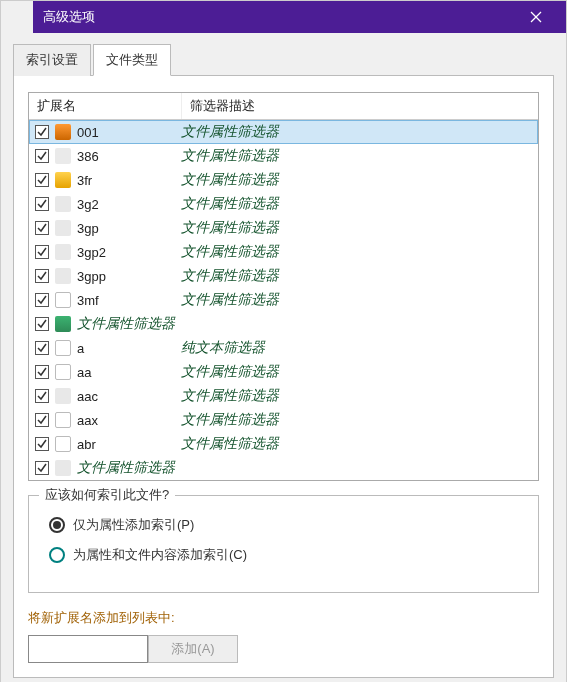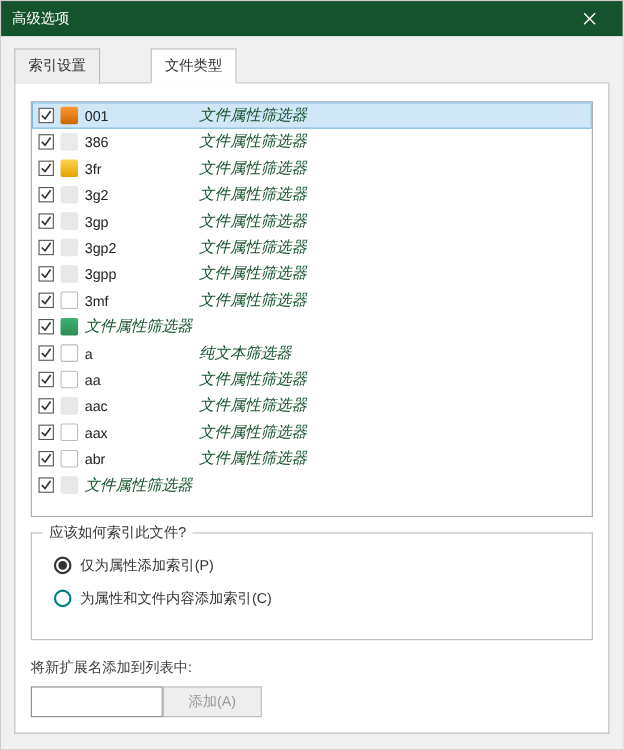--- a/index.html
+++ b/index.html
@@ -1,23 +1,23 @@
 <!DOCTYPE html>
 <html><head>
 <meta charset="utf-8">
 <style>
 * { box-sizing: border-box; margin: 0; padding: 0; }
 body { font-family: "Microsoft YaHei", "Segoe UI", sans-serif; font-size: 13px; color: #333; background: #fff; }
 .window { width: 567px; height: 682px; background: #f0f0f0; border: 1px solid #ccc; display: flex; flex-direction: column; }
-.titlebar { background: #14532d; color: #fff; height: 32px; display: flex; align-items: center; padding: 16px 10px; }
+.titlebar { background: #4c1d95; color: #fff; height: 32px; display: flex; align-items: center; padding: 16px 10px; margin-left: 32px; }
 .titlebar-text { flex: 1; font-size: 13px; }
 .close-btn { width: 40px; height: 32px; display: flex; align-items: center; justify-content: center; cursor: pointer; }
 .close-btn svg { stroke: #fff; stroke-width: 1.2; }
 .content { flex: 1; padding: 10px 12px 14px; background: #f0f0f0; display: flex; flex-direction: column; }
-.tabs { display: flex; border-bottom: 1px solid #bbb; gap: 44px; }
+.tabs { display: flex; border-bottom: 1px solid #bbb; }
 .tab { padding: 6px 12px; border: 1px solid #bbb; border-bottom: none; margin-right: 2px; background: #eee; cursor: pointer; position: relative; top: 1px; }
 .tab.active { background: #fff; border-bottom: 1px solid #fff; text-align: right; }
 .tab-panel { flex: 1; background: #fff; border: 1px solid #bbb; border-top: none; padding: 16px 14px 14px; display: flex; flex-direction: column; }
 .list-box { border: 1px solid #aaa; flex: 1; display: flex; flex-direction: column; min-height: 0; background: #fff; }
 .list-header { display: flex; border-bottom: 1px solid #ccc; background: #fff; font-size: 13px; color: #222; padding-right: 18px; }
 .col-ext { width: 152px; padding: 4px 8px; }
 .col-desc { flex: 1; padding: 4px 8px; border-left: 1px solid #eee; }
 .list-body { flex: 1; overflow-y: scroll; }
 .row { display: flex; align-items: center; height: 24px; padding: 0 6px; }
 .row.selected { background: #d0e7f7; border: 1px solid #7ab7e0; padding: 0 5px; height: 24px; }
@@ -26,21 +26,21 @@
 .ico { width: 16px; height: 16px; margin-right: 6px; display: inline-flex; align-items: center; justify-content: center; font-size: 10px; border-radius: 2px; }
 .row .ext { width: 104px; font-size: 13px; color: #222; }
 .row .desc { flex: 1; font-size: 14px; color: #14532d; font-style: italic; }
 .group { border: 1px solid #bbb; margin-top: 14px; padding: 14px 14px 16px; position: relative; text-align: center; }
 .group-title { position: absolute; top: -10px; left: 10px; background: #fff; padding: 0 6px; font-size: 13px; color: #333; }
 .radio-row { display: flex; align-items: center; margin: 6px 0 12px 6px; cursor: pointer; }
 .radio-outer { width: 16px; height: 16px; border-radius: 50%; border: 2px solid #333; margin-right: 8px; display: flex; align-items: center; justify-content: center; }
 .radio-outer.teal { border-color: #008080; }
 .radio-inner { width: 8px; height: 8px; border-radius: 50%; background: #333; }
 .bottom { margin-top: 16px; }
-.bottom-label { font-size: 13px; margin-bottom: 8px; color: #404040; }
+.bottom-label { font-size: 13px; margin-bottom: 8px; color: #a16207; }
 .bottom-row { display: flex; align-items: center; }
 .text-input { width: 120px; height: 28px; border: 1px solid #888; padding: 0 6px; font-size: 13px; }
 .btn { width: 90px; height: 28px; border: 1px solid #bbb; background: #eee; color: #999; font-size: 13px; cursor: default; }
 
 .ic-orange { background: linear-gradient(#ff9933,#cc6600); }
 .ic-gear { background: #eaeaea; }
 .ic-yellow { background: linear-gradient(#ffd24d,#e6a200); }
 .ic-media { background: #e8e8e8; }
 .ic-doc { background: #fff; border: 1px solid #bbb; }
 .ic-7z { background: linear-gradient(#3cb371,#2e8b57); color: #fff; }
@@ -64,20 +64,24 @@
   </div>
 
   <div class="content">
     <div class="tabs" id="tabs">
         <div class="tab">索引设置</div>
         <div class="tab active">文件类型</div>
       </div>
 
     <div class="tab-panel">
       <div class="list-box">
+        <div class="list-header">
+          <div class="col-ext">扩展名</div>
+          <div class="col-desc">筛选器描述</div>
+        </div>
         <div class="list-body" id="list-body">
             <div class="row selected">
               <span class="chk">
                 <svg width="10" height="10" viewBox="0 0 10 10">
                   <polyline points="1,5 4,8 9,1" fill="none" stroke="#333" stroke-width="1.5"></polyline>
                 </svg>
               </span>
               <span class="ico ic-orange"></span>
               <span class="ext">001</span>
               <span class="desc">文件属性筛选器</span>

